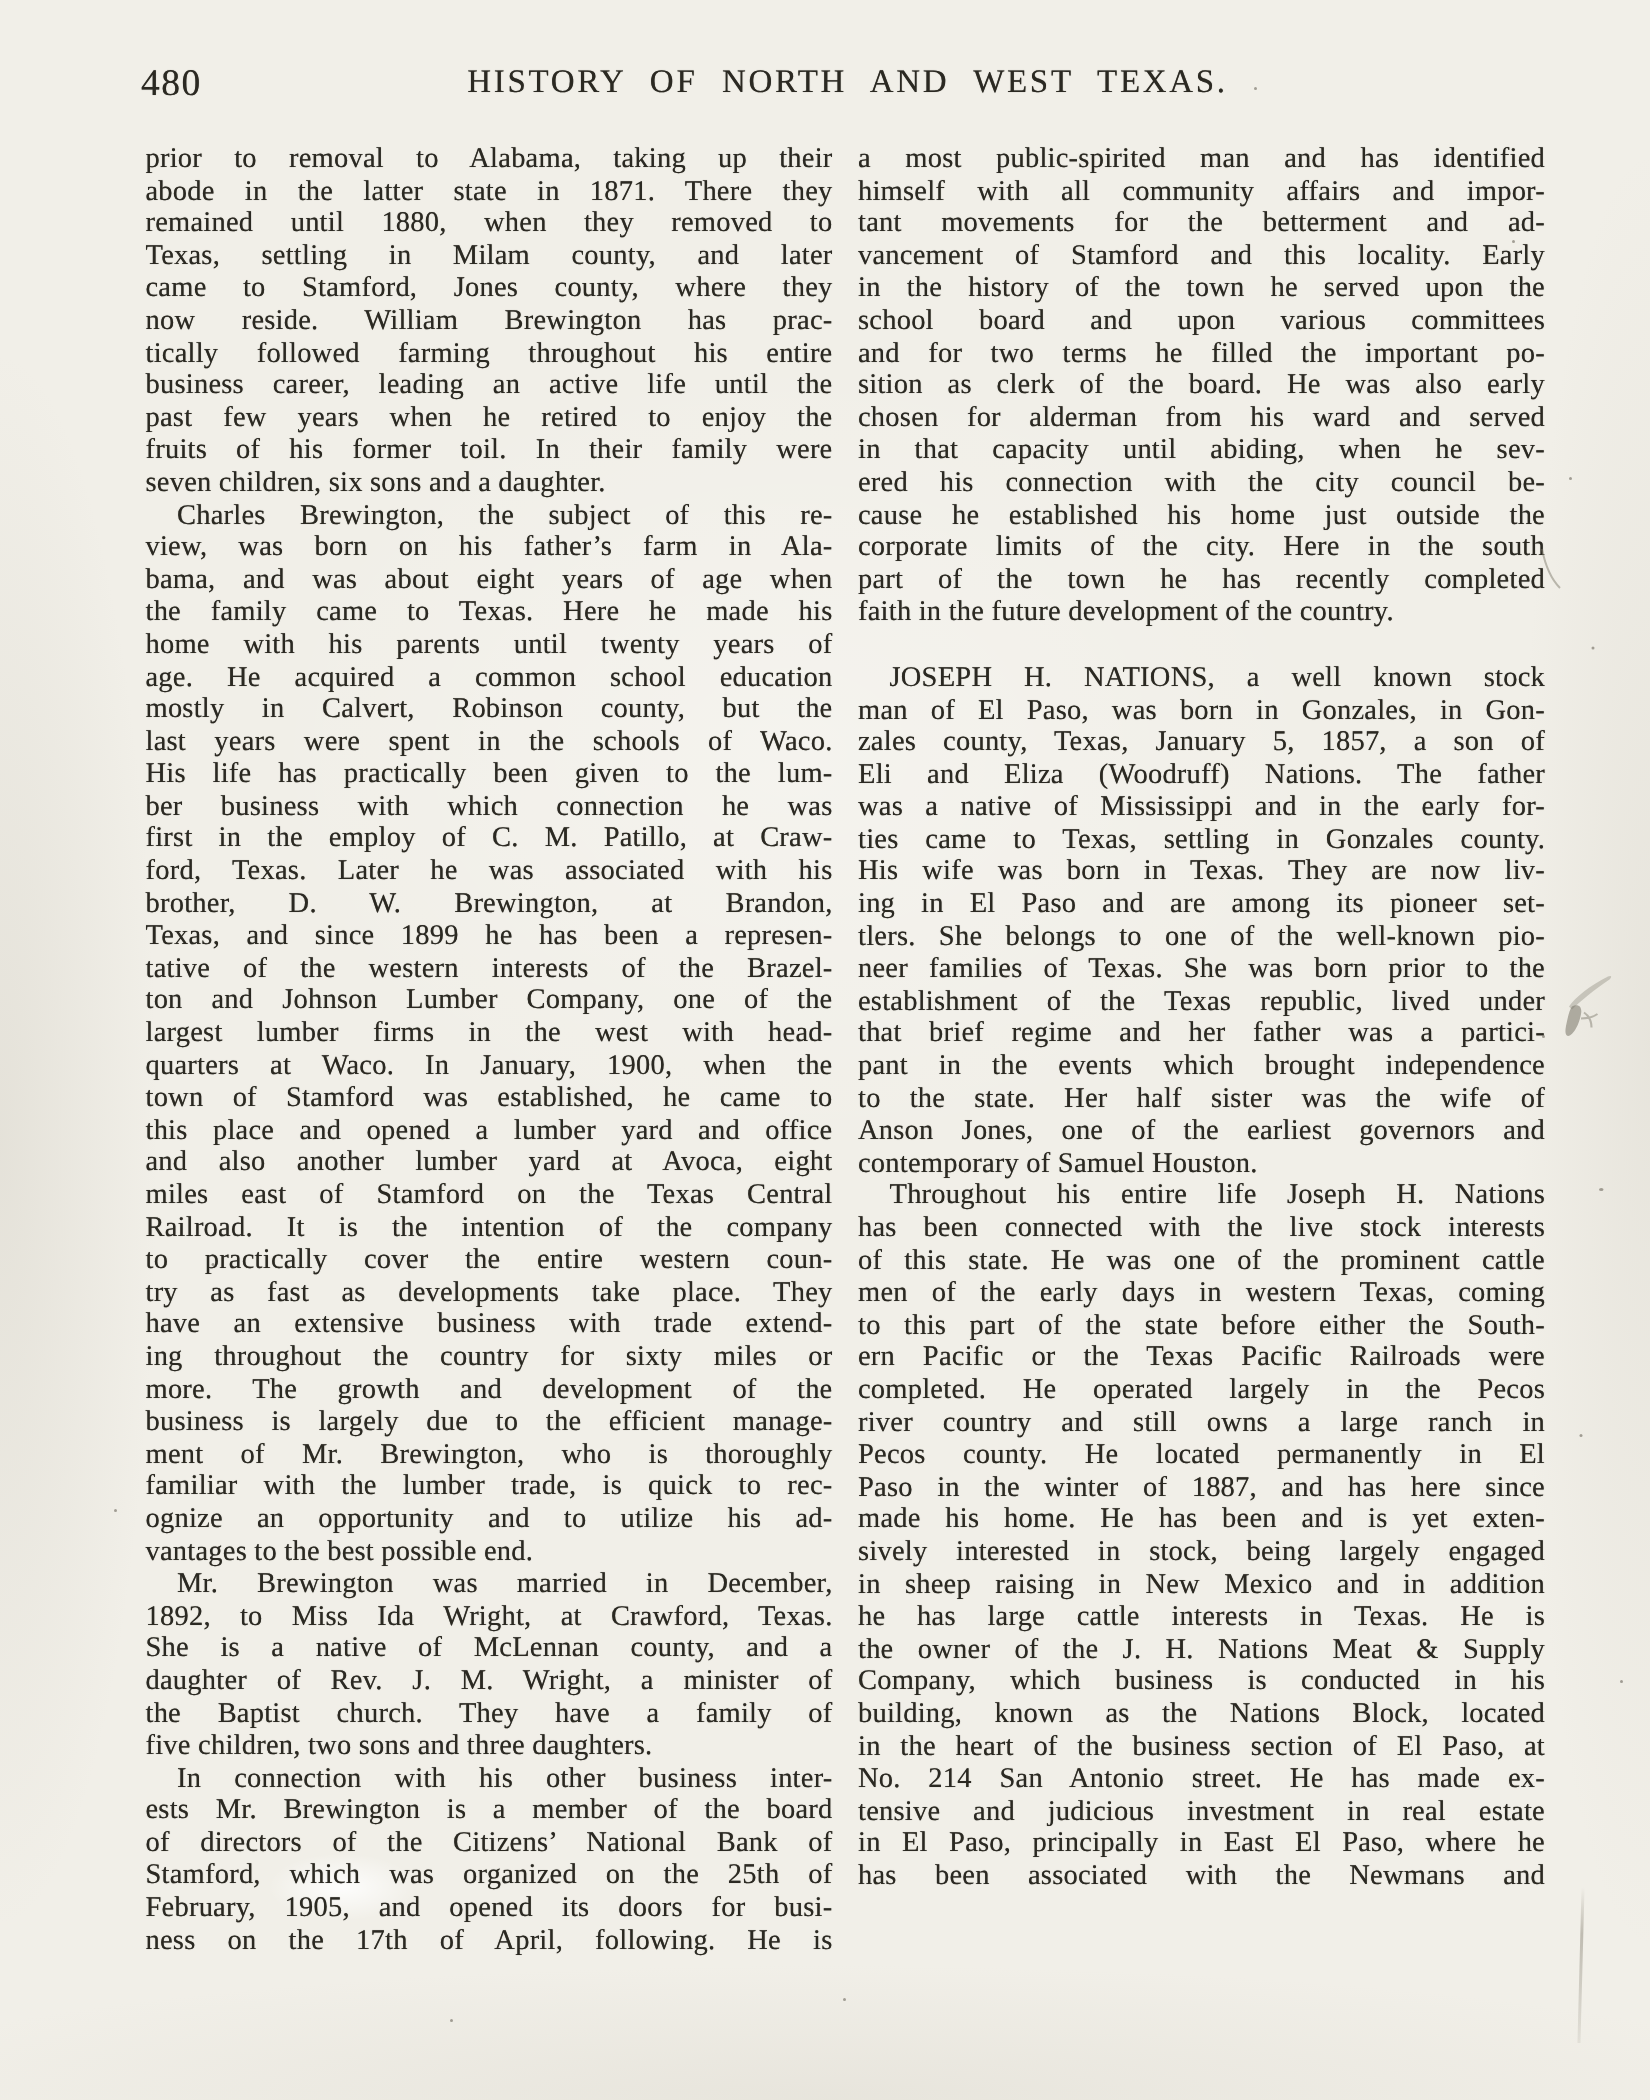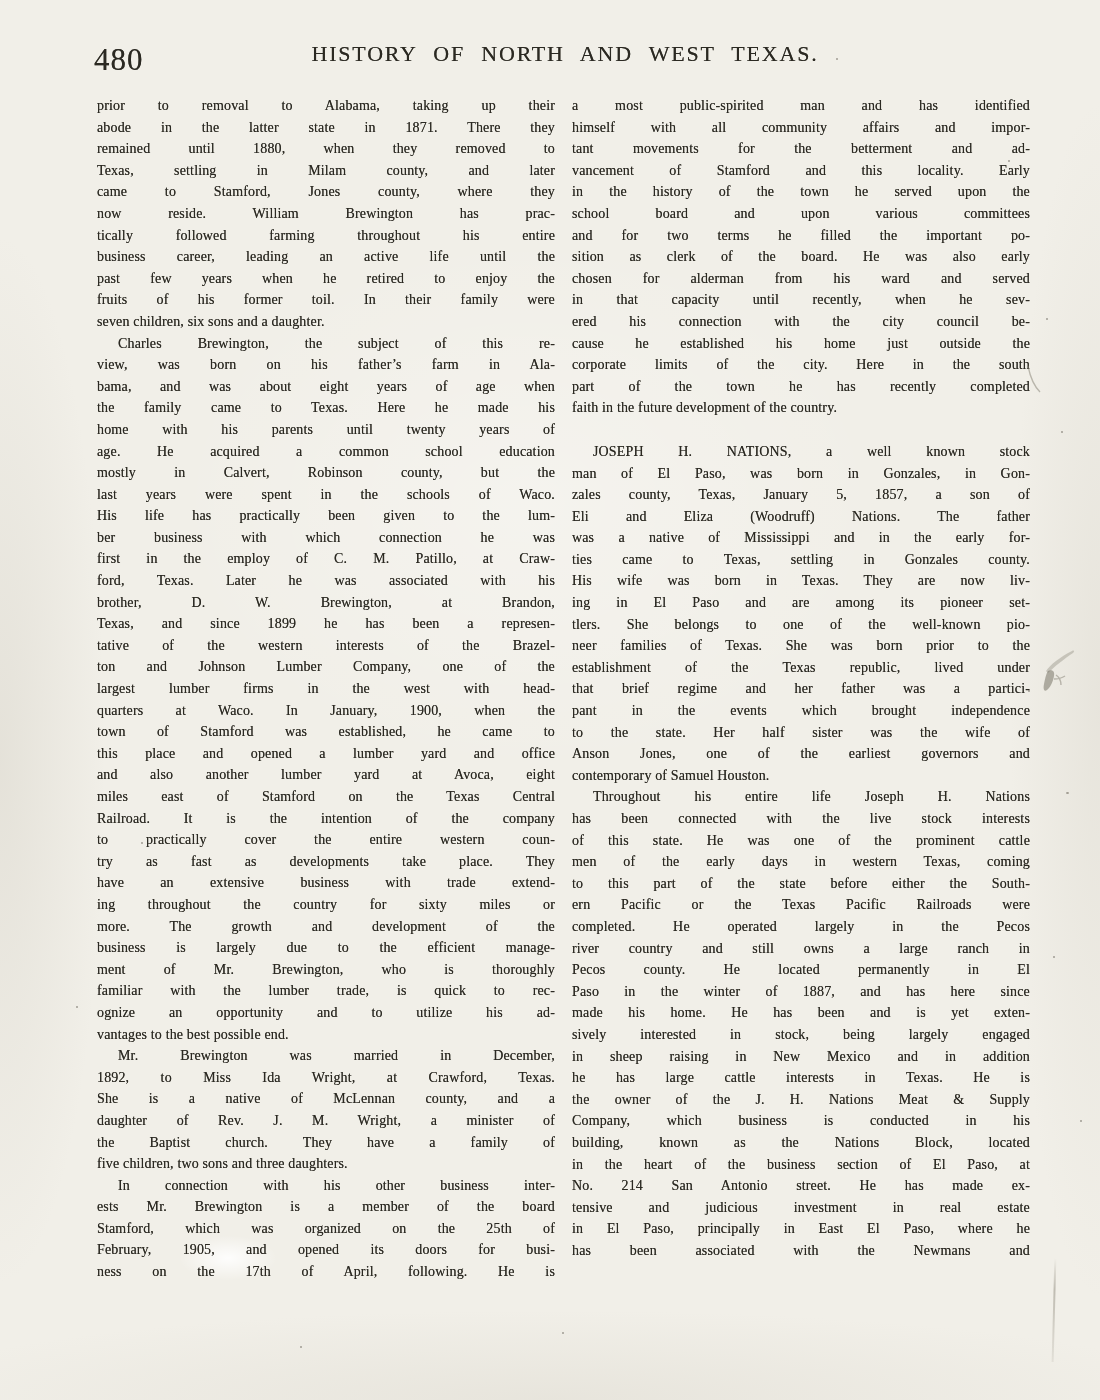--- a/index.html
+++ b/index.html
@@ -21,30 +21,30 @@
     background:
       radial-gradient(ellipse 70px 32px at 228px 1258px, rgba(255,255,255,0.9), rgba(255,255,255,0) 70%),
       radial-gradient(ellipse 500px 380px at 48% 36%, rgba(255,255,255,0.28), rgba(255,255,255,0) 72%),
       radial-gradient(ellipse 140px 700px at 0px 760px, rgba(196,191,178,0.28), rgba(196,191,178,0) 75%),
       radial-gradient(ellipse 120px 800px at 1100px 700px, rgba(196,191,178,0.22), rgba(196,191,178,0) 75%),
       radial-gradient(ellipse 900px 120px at 50% 1400px, rgba(203,198,185,0.25), rgba(203,198,185,0) 75%),
       var(--paper);
   }
   .pagenum {
     position: absolute; left: 94px; top: 42px;
-    font-size: 31px; letter-spacing: 1px;
+    font-size: 25px; letter-spacing: 1px;
   }
   .running-title {
     position: absolute; left: 95px; top: 41px; width: 940px;
     text-align: center;
     font-size: 22px; letter-spacing: 1.8px; word-spacing: 9px; font-family: Liberation Serif, serif;
   }
   .col {
     position: absolute; top: 95px; width: 458px;
-    font-size: 14px; letter-spacing: 0.15px;
+    font-size: 19px; letter-spacing: 0.15px;
   }
   .col-left  { left: 97px; }
   .col-right { left: 572px; }
   .para { margin: 0; }
   .para-gap { margin-top: 22px; }
   .para-indent .tline:first-child { text-indent: 21px; }
   .tline {
     line-height: 21.6px; height: 21.6px;
     text-align: justify; text-align-last: justify;
     white-space: normal; overflow: visible;
@@ -121,38 +121,39 @@
         <div class="tline">Mr. Brewington was married in December,</div>
         <div class="tline">1892, to Miss Ida Wright, at Crawford, Texas.</div>
         <div class="tline">She is a native of McLennan county, and a</div>
         <div class="tline">daughter of Rev. J. M. Wright, a minister of</div>
         <div class="tline">the Baptist church. They have a family of</div>
         <div class="tline tline-last">five children, two sons and three daughters.</div>
       </div>
     <div class="para para-indent para-flow">
         <div class="tline">In connection with his other business inter-</div>
         <div class="tline">ests Mr. Brewington is a member of the board</div>
+        <div class="tline">of directors of the Citizens’ National Bank of</div>
         <div class="tline">Stamford, which was organized on the 25th of</div>
         <div class="tline">February, 1905, and opened its doors for busi-</div>
         <div class="tline tline-last">ness on the 17th of April, following. He is</div>
       </div>
   </div>
 
   <div class="col col-right">
     <div class="para">
         <div class="tline">a most public-spirited man and has identified</div>
         <div class="tline">himself with all community affairs and impor-</div>
         <div class="tline">tant movements for the betterment and ad-</div>
         <div class="tline">vancement of Stamford and this locality. Early</div>
         <div class="tline">in the history of the town he served upon the</div>
         <div class="tline">school board and upon various committees</div>
         <div class="tline">and for two terms he filled the important po-</div>
         <div class="tline">sition as clerk of the board. He was also early</div>
         <div class="tline">chosen for alderman from his ward and served</div>
-        <div class="tline">in that capacity until recently, when he sev-</div>
+        <div class="tline">in that capacity until abiding, when he sev-</div>
         <div class="tline">ered his connection with the city council be-</div>
         <div class="tline">cause he established his home just outside the</div>
         <div class="tline">corporate limits of the city. Here in the south</div>
         <div class="tline">part of the town he has recently completed</div>
         <div class="tline tline-last">faith in the future development of the country.</div>
       </div>
     <div class="para para-indent para-gap">
         <div class="tline">JOSEPH H. NATIONS, a well known stock</div>
         <div class="tline">man of El Paso, was born in Gonzales, in Gon-</div>
         <div class="tline">zales county, Texas, January 5, 1857, a son of</div>

